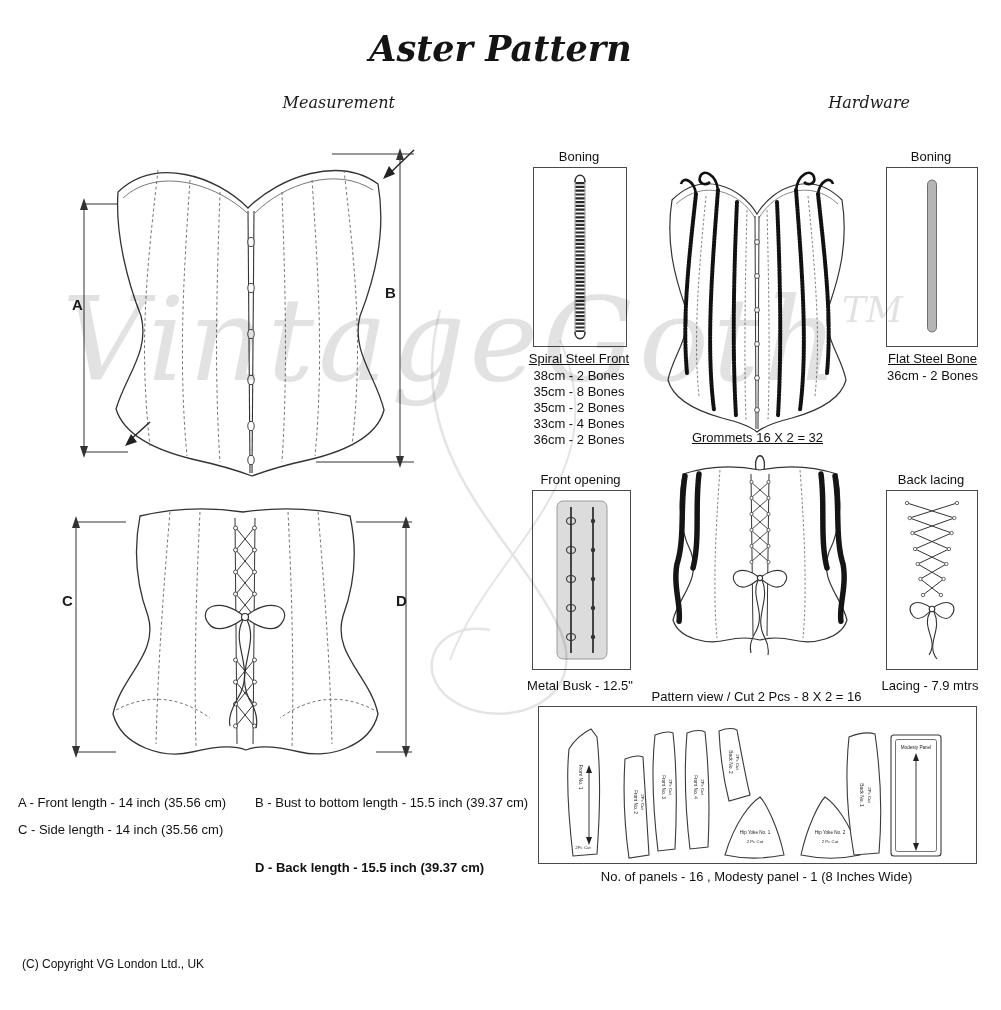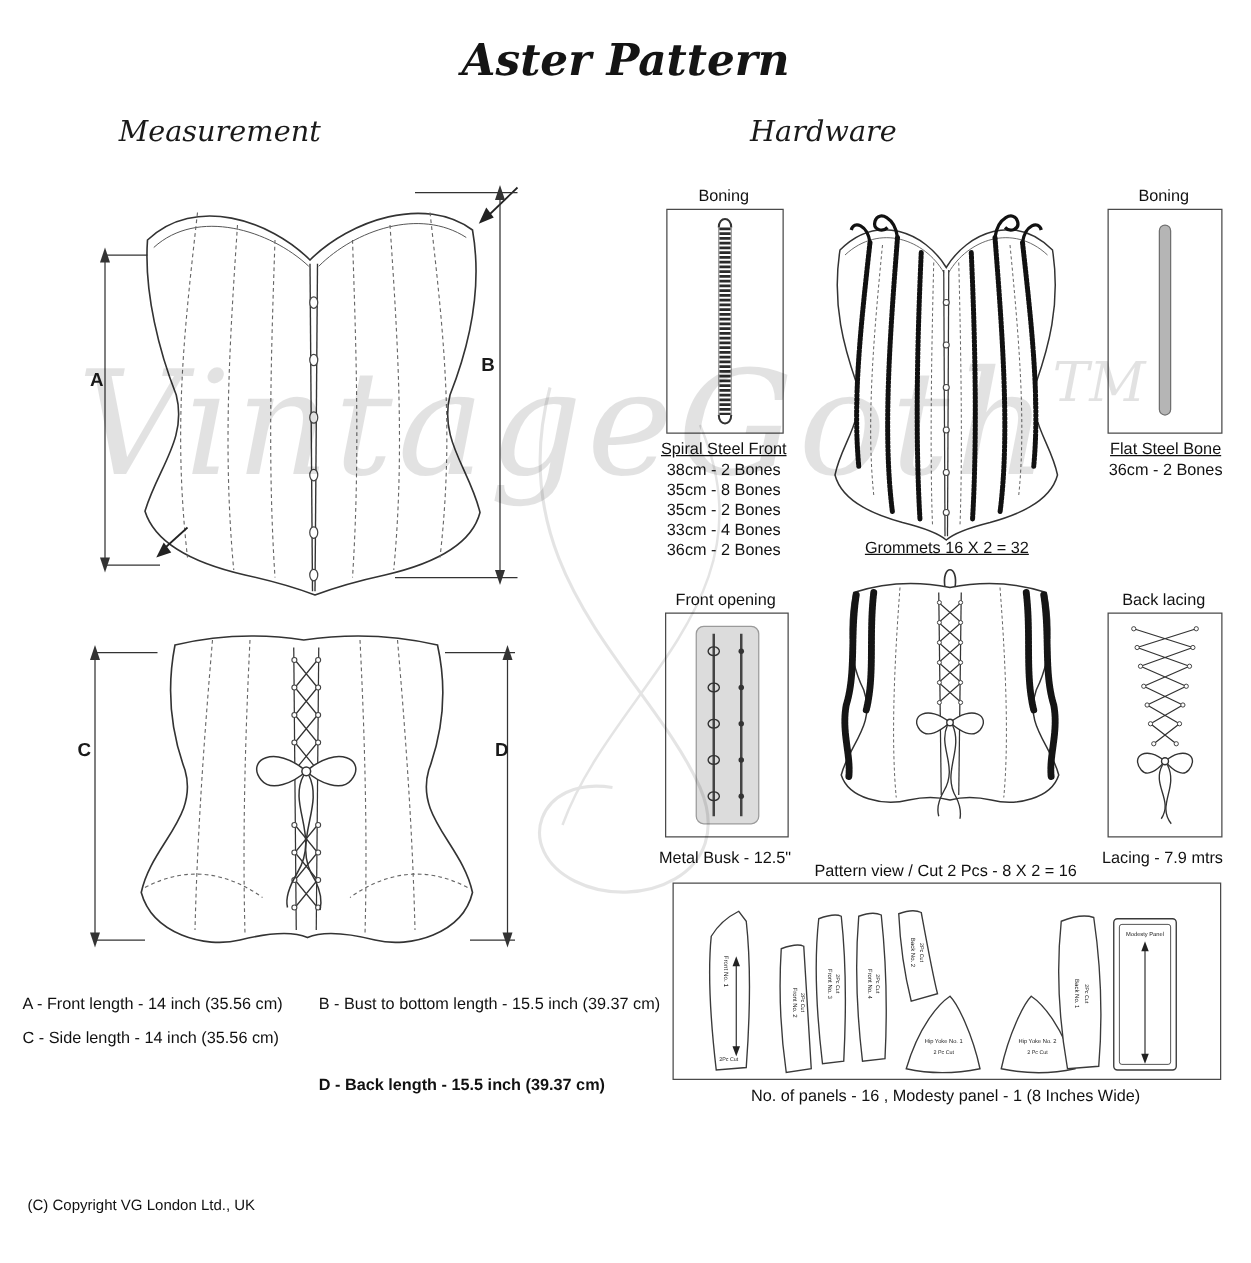--- a/index.html
+++ b/index.html
@@ -1,37 +1,37 @@
 <!DOCTYPE html>
 <html><head>
 <meta charset="utf-8">
 <style>
   html,body{margin:0;padding:0;background:#fff;}
   #page{position:relative;width:1001px;height:1010px;background:#fff;overflow:hidden;
         font-family:"Liberation Sans",sans-serif;color:#111;}
   .abs{position:absolute;}
   .title{top:28px;left:0;width:1001px;text-align:center;
          font-family:"DejaVu Serif",serif;font-style:italic;font-weight:600;font-size:35px;color:#141414;}
-  .section-heading{font-family:"DejaVu Serif",serif;font-style:italic;font-weight:500;font-size:23px;color:#1a1a1a;text-align:left;}
+  .section-heading{font-family:"DejaVu Serif",serif;font-style:italic;font-weight:500;font-size:16px;color:#1a1a1a;text-align:right;}
   .h-measure{top:93px;left:95px;width:300px;}
   .h-hardware{top:93px;left:600px;width:310px;}
   .marker{font-size:15px;font-weight:bold;color:#1a1a1a;}
   .note{font-size:13px;color:#111;}
   .boxed{border:1px solid #4a4a4a;background:#fff;}
   .box-label{font-size:13px;text-align:center;color:#111;}
   .ul{text-decoration:underline;}
   .sizes{font-size:13px;text-align:center;color:#111;}
   .caption{font-size:13px;text-align:center;color:#111;}
   .pattern-title{font-size:13px;text-align:center;color:#111;}
   .pattern-footer{font-size:13px;text-align:center;color:#111;}
   .copyright{font-size:12px;color:#111;}
   .watermark{top:272px;left:62px;width:900px;z-index:6;pointer-events:none;
              font-family:"DejaVu Serif",serif;font-style:italic;font-size:116px;
              color:#000;opacity:0.11;white-space:nowrap;letter-spacing:4px;}
-  .watermark .tm{font-size:44px;vertical-align:58px;letter-spacing:0;text-align:right;}
+  .watermark .tm{font-size:36px;vertical-align:58px;letter-spacing:0;text-align:right;}
   .swirl{z-index:6;pointer-events:none;opacity:0.10;}
   svg text{font-family:"Liberation Sans",sans-serif;fill:#222;}
 </style>
 </head>
 <body>
 
 <div id="page">
 
   <div class="abs title">Aster Pattern</div>
   <div class="abs section-heading h-measure">Measurement</div>

